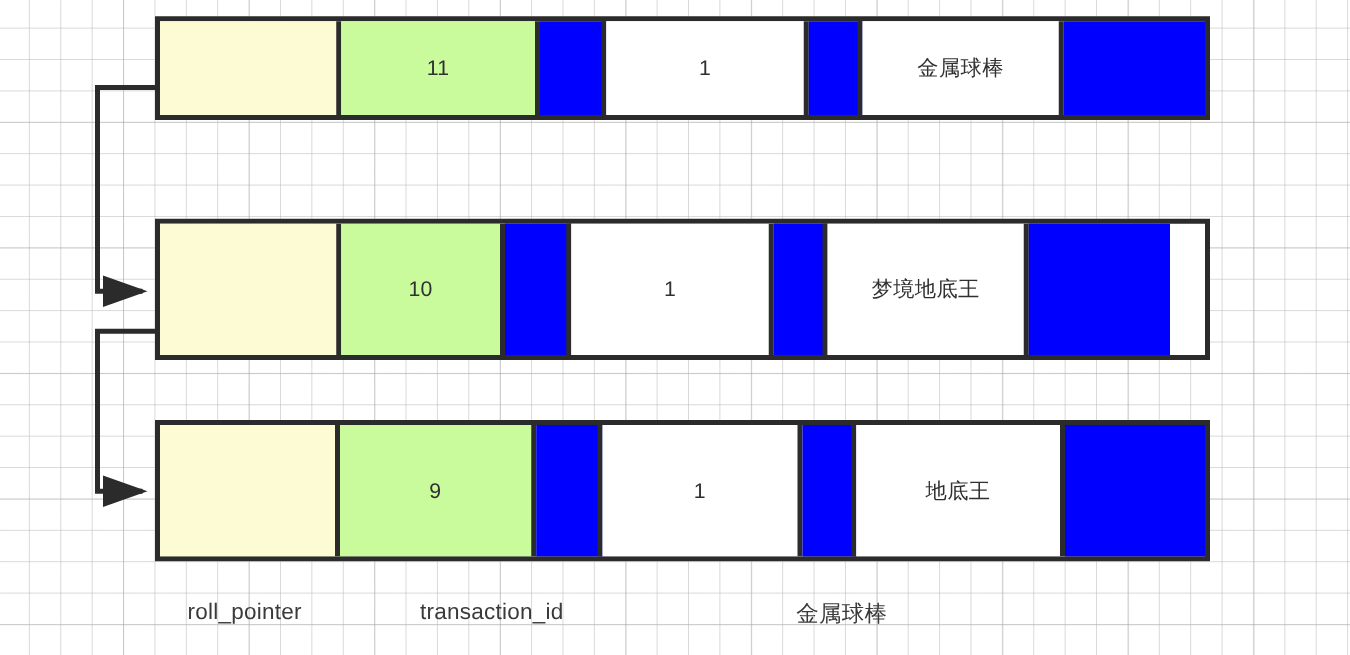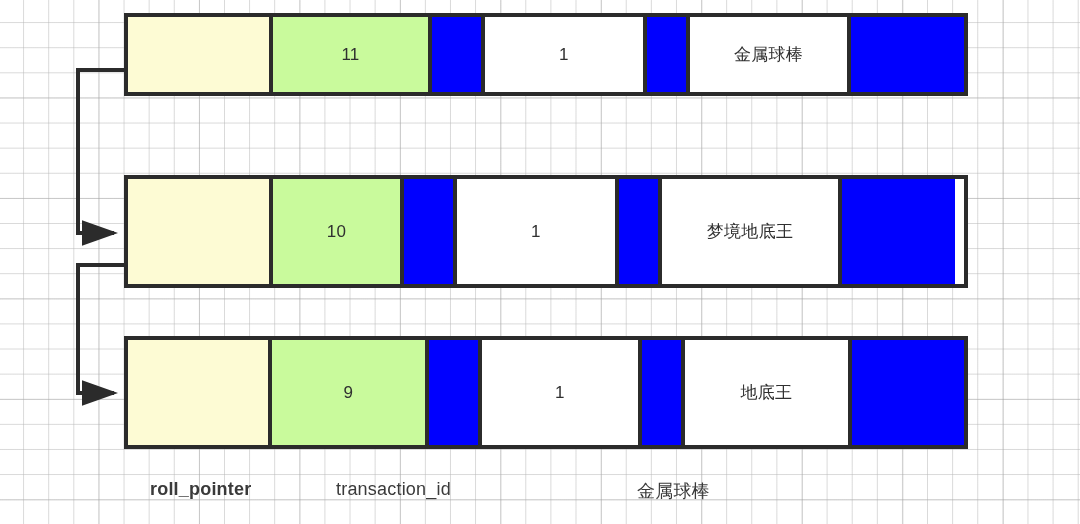--- a/index.html
+++ b/index.html
@@ -92,21 +92,21 @@
     <div class="cell data" style="width:161px;">金属球棒</div>
     <div class="cell bluebar" style="width:113px;"></div>
   </div>
 
   <div class="record-row" style="left:124px; top:175px; width:844px; height:113px;">
     <div class="cell roll" style="width:145px;"></div>
     <div class="cell trx" style="width:131px;">10</div>
     <div class="cell bluebar" style="width:53px;"></div>
     <div class="cell data" style="width:162px;">1</div>
     <div class="cell bluebar" style="width:43px;"></div>
-    <div class="cell data" style="width:180px;">梦境地底王</div>
+    <div class="cell data" style="width:161px;">梦境地底王</div>
     <div class="cell bluebar" style="width:113px;"></div>
   </div>
 
   <div class="record-row" style="left:124px; top:336px; width:844px; height:113px;">
     <div class="cell roll" style="width:145px;"></div>
     <div class="cell trx" style="width:159px;">9</div>
     <div class="cell bluebar" style="width:53px;"></div>
     <div class="cell data" style="width:162px;">1</div>
     <div class="cell bluebar" style="width:43px;"></div>
     <div class="cell data" style="width:169px;">地底王</div>
@@ -118,19 +118,19 @@
       <marker id="arrowhead" markerWidth="9" markerHeight="9" refX="8" refY="3.2" orient="auto" markerUnits="strokeWidth">
         <path d="M0,0 L9,3.2 L0,6.4 z" fill="#2b2b2b"></path>
       </marker>
     </defs>
 
     <path d="M124,70 L78,70 L78,233 L114,233" fill="none" stroke="#2b2b2b" stroke-width="4" marker-end="url(#arrowhead)"></path>
 
     <path d="M124,265 L78,265 L78,393 L114,393" fill="none" stroke="#2b2b2b" stroke-width="4" marker-end="url(#arrowhead)"></path>
   </svg>
 
-  <div class="caption" style="left:150px; top:479px;font-weight:bold;">roll_pointer</div>
+  <div class="caption" style="left:150px; top:479px;">roll_pointer</div>
 
   <div class="caption" style="left:288px; top:479px;margin-left:48px;">transaction_id</div>
 
   <div class="caption" style="left:637px; top:479px;">金属球棒</div>
 
 </div>
 
 </body></html>

